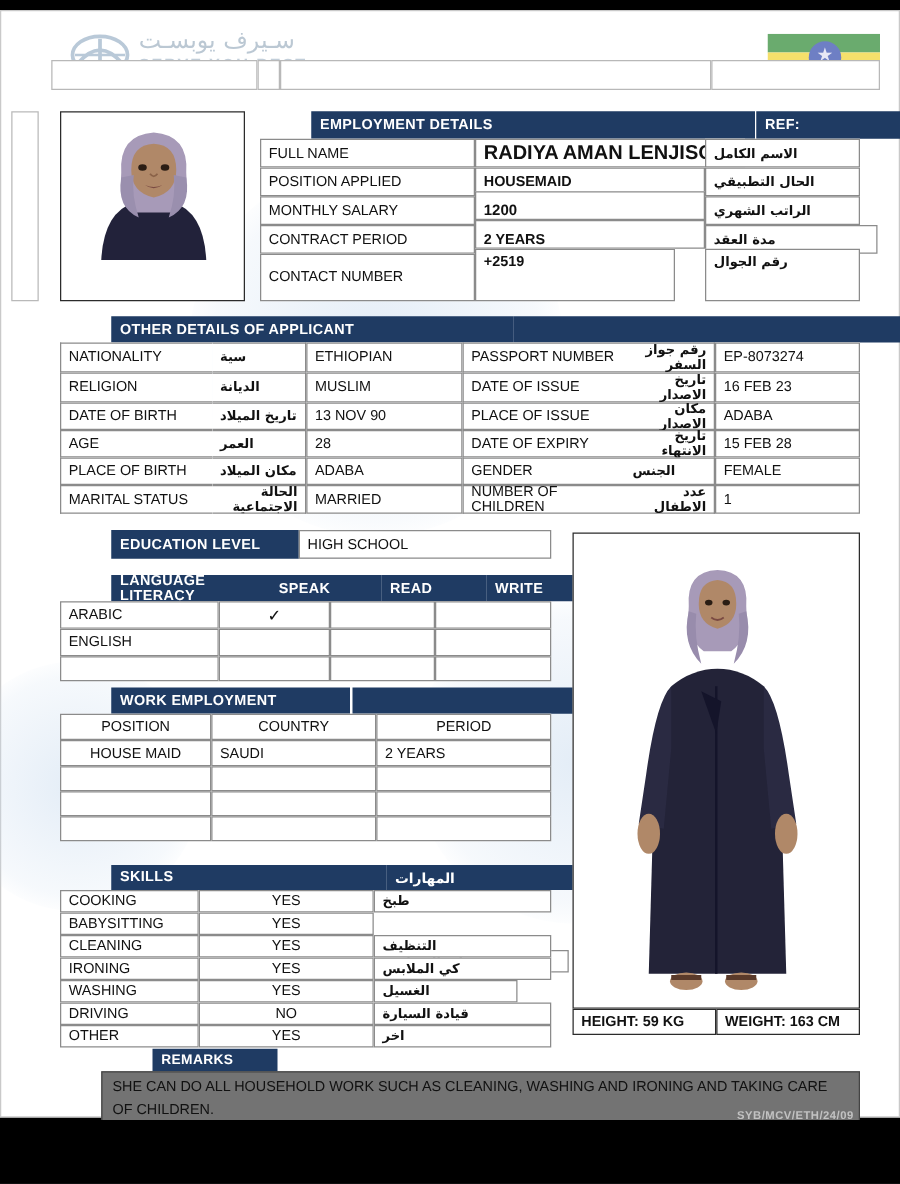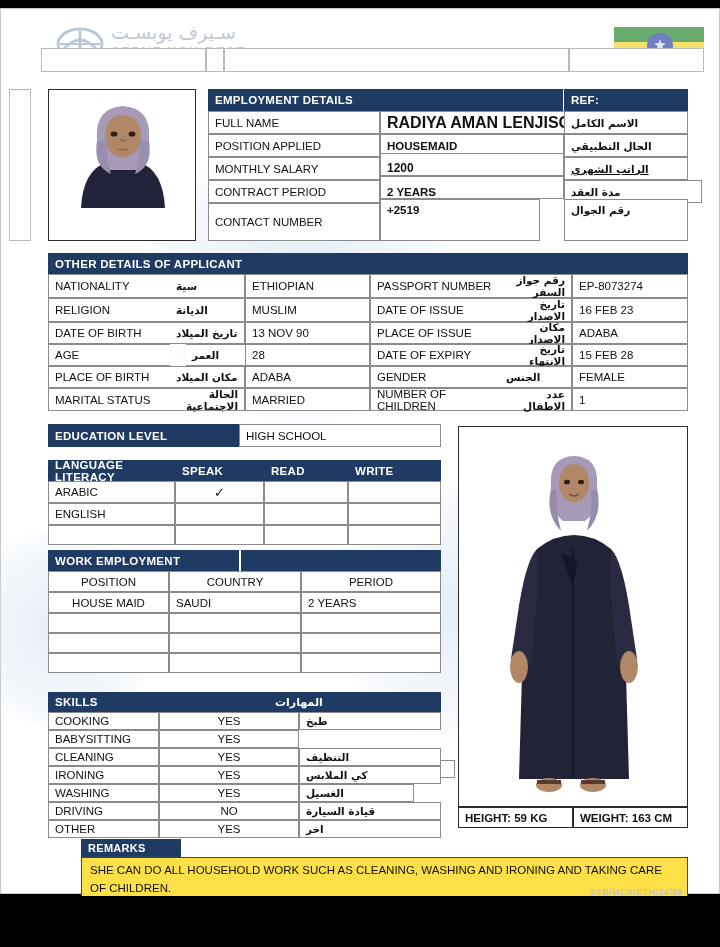--- a/index.html
+++ b/index.html
@@ -48,28 +48,28 @@
     font-size:15px; line-height:14px; text-align:center;
   }
   .hdr-strip { position:absolute; left:40px; top:39px; height:24px; background:#fff; border:1px solid #b8b8b8; }
   .hs1 { left:40px; width:165px; }
   .hs2 { left:205px; width:18px; }
   .hs3 { left:223px; width:345px; }
   .hs4 { left:568px; width:135px; }
 
   
   .sec-hdr { background:#1f3b63; color:#fff; font-size:11.5px; font-weight:bold; letter-spacing:.3px;
-             display:flex; align-items:center; padding-left:7px; }
+             display:flex; align-items:center; padding-left:7px;margin-left:41px; }
   .cell { border:1px solid #8b8b8b; background:#fff; display:flex; align-items:center;
           font-size:11.5px; color:#111; padding:0 6px; position:absolute; }
   .cell.ar { direction:rtl; justify-content:flex-end; font-family:"DejaVu Sans", sans-serif;
              font-size:10.5px; font-weight:bold; padding-right:6px; }
   .cell.b { font-weight:bold; }
   .cell.c { justify-content:center; }
-  .box { position:absolute; border:1px solid #8b8b8b; background:#fde047; }
+  .box { position:absolute; border:1px solid #8b8b8b; background:#737373; }
 
   
   .photo-box { position:absolute; left:47px; top:80px; width:148px; height:152px;
                border:1px solid #2b2b2b; background:#fff; overflow:hidden; }
   .photo-head { position:absolute; left:18px; top:6px; width:112px; height:112px; }
   .body-box { position:absolute; left:457px; top:417px; width:230px; height:381px;
               border:1px solid #2b2b2b; background:#fff; overflow:hidden; }
   .body-fig { position:absolute; left:30px; top:22px; width:170px; height:345px; }
   .left-stub { position:absolute; left:8px; top:80px; width:22px; height:152px;
                border:1px solid #b9b9b9; background:#fff; }
@@ -143,21 +143,21 @@
   <div class="cell" style="left:207px; top:102px; width:172px; height:23px;">FULL NAME</div>
   <div class="cell b" style="left:379px; top:102px; width:216px; height:23px; font-size:16px;">RADIYA AMAN LENJISO</div>
   <div class="cell ar" style="left:563px; top:102px; width:124px; height:23px;">الاسم الكامل</div>
 
   <div class="cell" style="left:207px; top:125px; width:172px; height:23px;">POSITION APPLIED</div>
   <div class="cell b" style="left:379px; top:125px; width:184px; height:23px;">HOUSEMAID</div>
   <div class="cell ar" style="left:563px; top:125px; width:124px; height:23px;">الحال التطبيقي</div>
 
   <div class="cell" style="left:207px; top:148px; width:172px; height:23px;">MONTHLY SALARY</div>
   <div class="cell b" style="left:379px; top:144px; width:184px; height:23px; font-size:12px; align-items:flex-end;">1200</div>
-  <div class="cell ar" style="left:563px; top:148px; width:124px; height:23px;text-decoration:underline;">الراتب الشهري</div>
+  <div class="cell ar" style="left:563px; top:148px; width:124px; height:23px;">الراتب الشهري</div>
 
   <div class="cell" style="left:207px; top:171px; width:172px; height:23px;">CONTRACT PERIOD</div>
   <div class="cell b" style="left:379px; top:167px; width:184px; height:23px; align-items:flex-end;">2 YEARS</div>
   <div class="cell ar" style="left:563px; top:171px; width:138px; height:23px;">مدة العقد</div>
 
   <div class="cell" style="left:207px; top:194px; width:172px; height:38px;">CONTACT NUMBER</div>
   <div class="cell b" style="left:379px; top:190px; width:160px; height:42px; align-items:flex-start; padding-top:4px;">+2519</div>
   <div class="cell ar" style="left:563px; top:190px; width:124px; height:42px; align-items:flex-start; padding-top:4px;">رقم الجوال</div>
 
   <div class="sec-hdr" style="position:absolute; left:47px; top:244px; width:322px; height:21px;">
@@ -171,21 +171,21 @@
 
   <div class="cell" style="left:47px; top:289px; width:122px; height:24px; border-right:none;">RELIGION</div>
   <div class="cell ar" style="left:169px; top:289px; width:75px; height:24px; border-left:none;">الديانة</div>
   <div class="cell" style="left:244px; top:289px; width:125px; height:24px;">MUSLIM</div>
 
   <div class="cell" style="left:47px; top:313px; width:122px; height:22px; border-right:none;">DATE OF BIRTH</div>
   <div class="cell ar" style="left:169px; top:313px; width:75px; height:22px; border-left:none;">تاريخ الميلاد</div>
   <div class="cell" style="left:244px; top:313px; width:125px; height:22px;">13 NOV 90</div>
 
   <div class="cell" style="left:47px; top:335px; width:122px; height:22px; border-right:none;">AGE</div>
-  <div class="cell ar" style="left:169px; top:335px; width:75px; height:22px; border-left:none;margin-left:16px;">العمر</div>
+  <div class="cell ar" style="left:169px; top:335px; width:75px; height:22px; border-left:none;">العمر</div>
   <div class="cell" style="left:244px; top:335px; width:125px; height:22px;">28</div>
 
   <div class="cell" style="left:47px; top:357px; width:122px; height:22px; border-right:none;">PLACE OF BIRTH</div>
   <div class="cell ar" style="left:169px; top:357px; width:75px; height:22px; border-left:none;">مكان الميلاد</div>
   <div class="cell" style="left:244px; top:357px; width:125px; height:22px;">ADABA</div>
 
   <div class="cell" style="left:47px; top:379px; width:122px; height:23px; border-right:none;">MARITAL STATUS</div>
   <div class="cell ar" style="left:169px; top:379px; width:75px; height:23px; border-left:none;">الحالة الاجتماعية</div>
   <div class="cell" style="left:244px; top:379px; width:125px; height:23px;">MARRIED</div>
 

